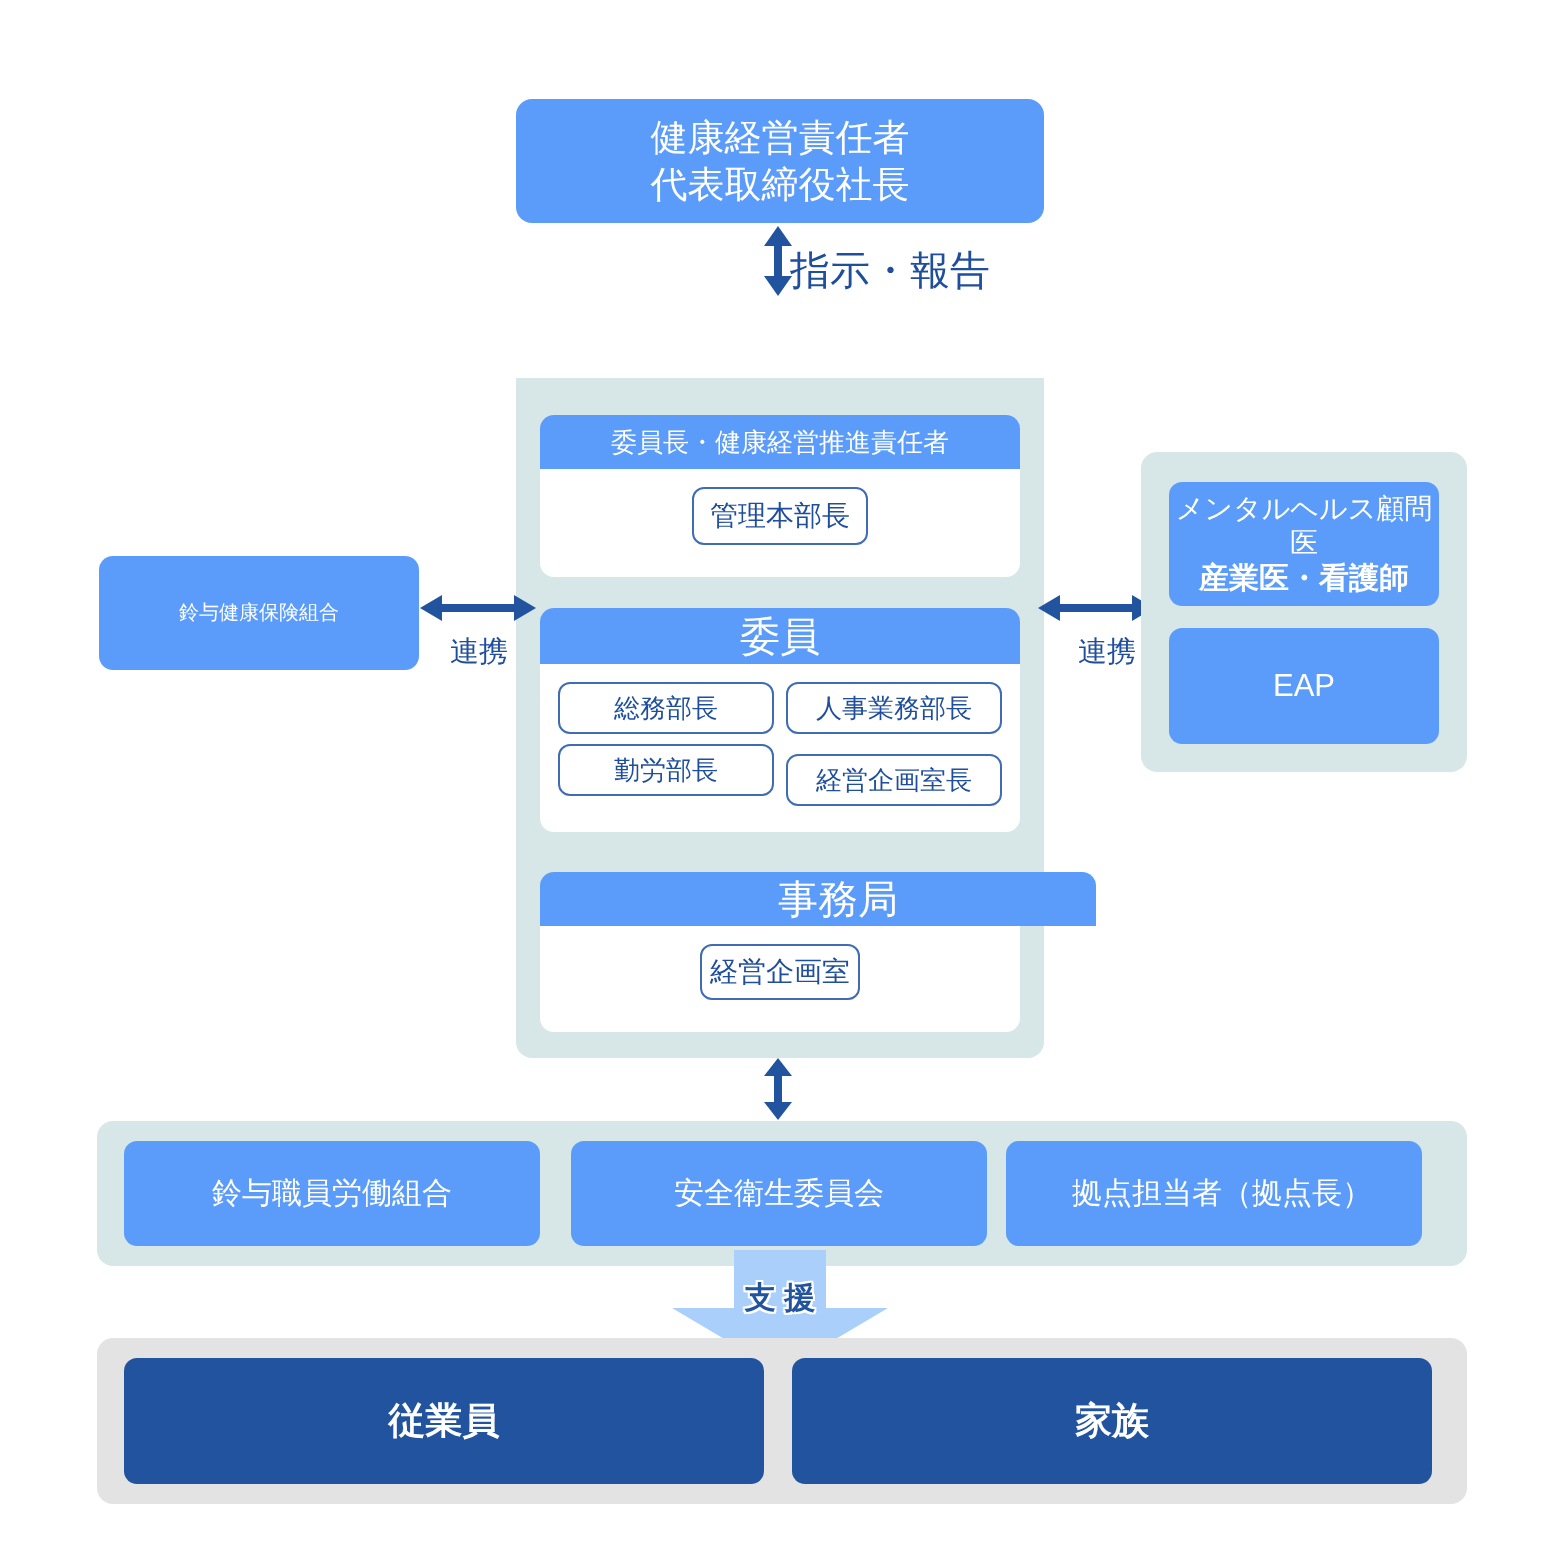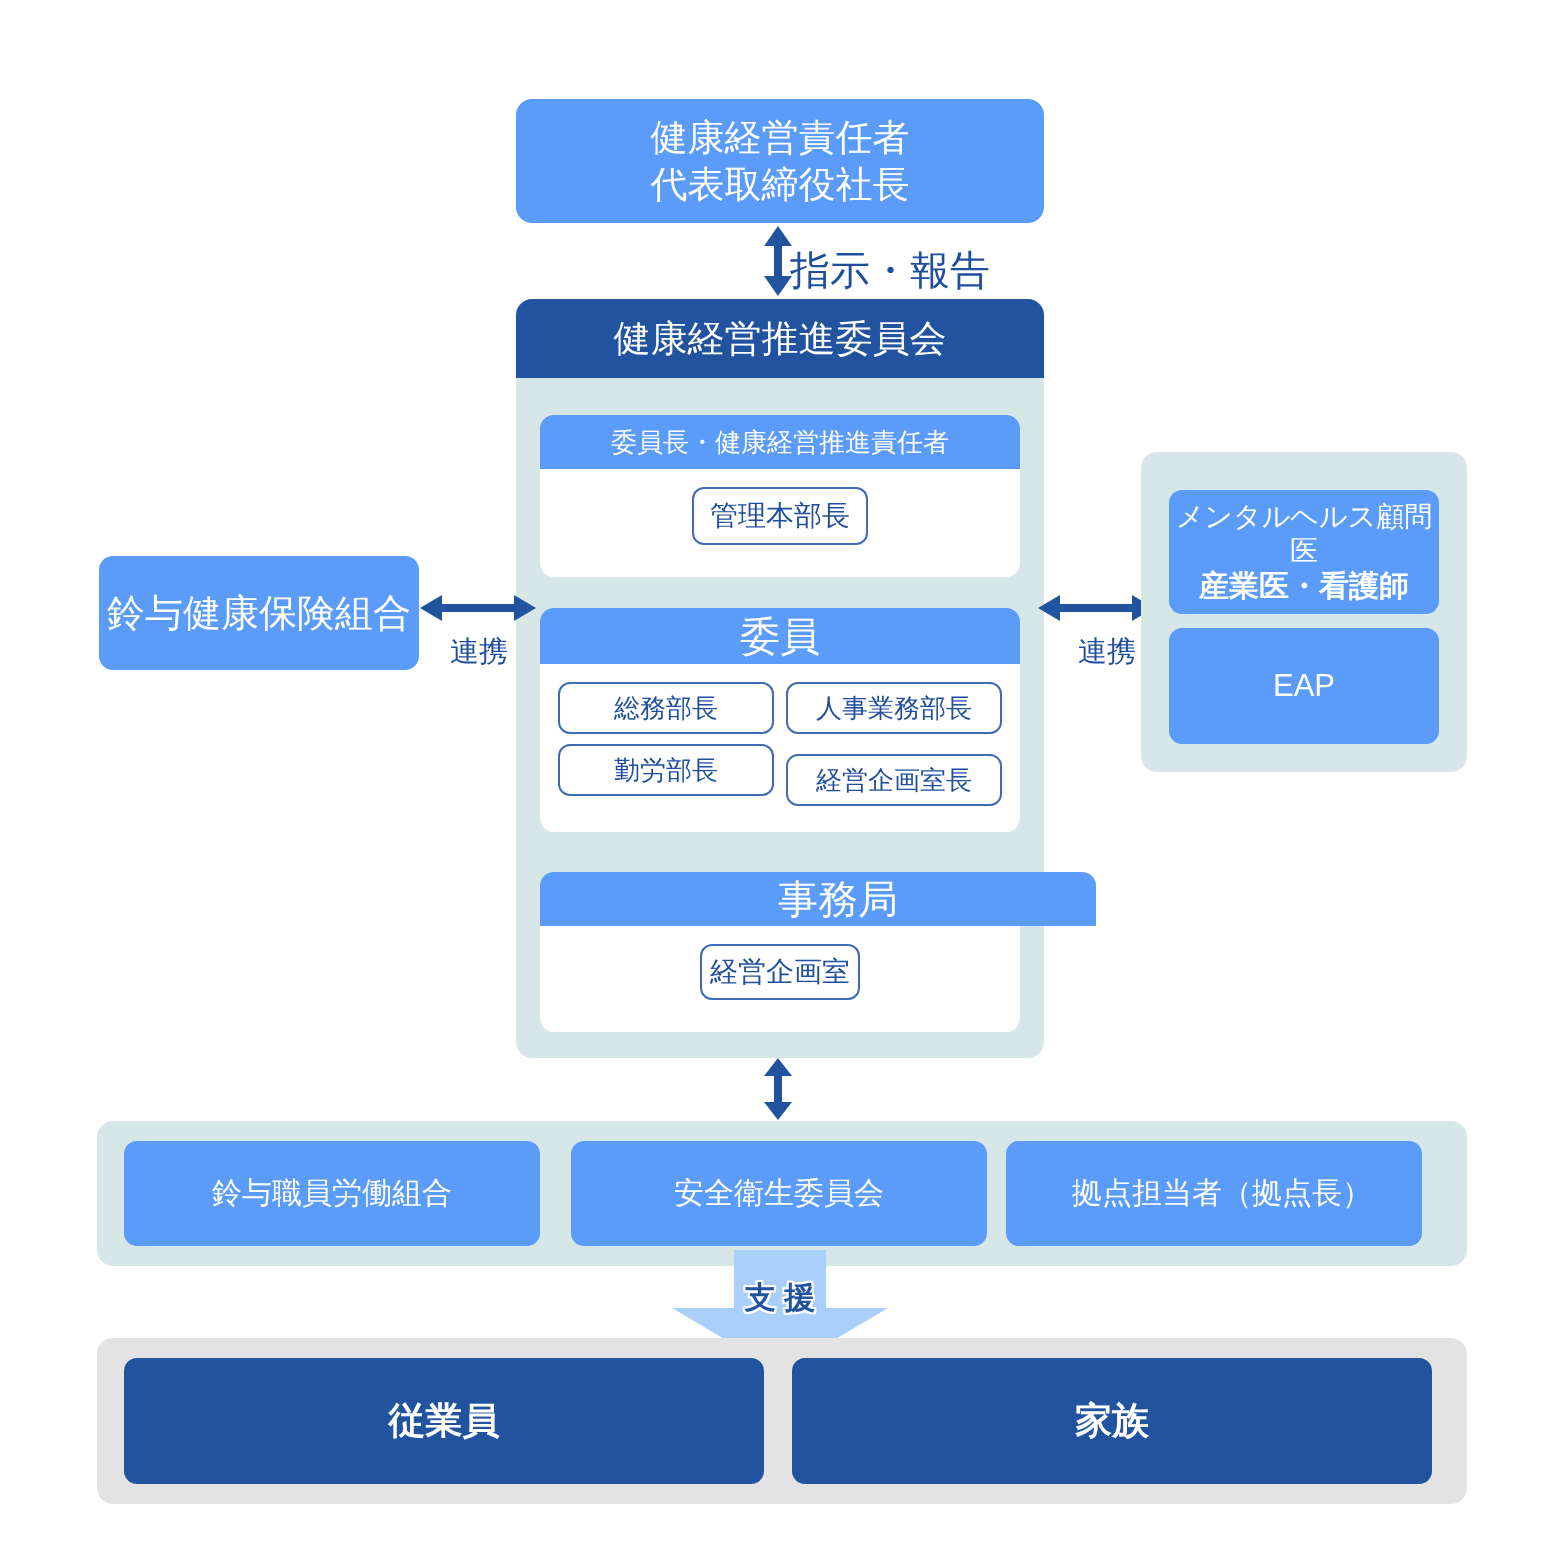--- a/index.html
+++ b/index.html
@@ -94,27 +94,27 @@
   #mp2{left:18px;top:136px;}
   #mp3{left:246px;top:146px;}
 
   
   #sec-group{left:540px;top:872px;width:480px;height:160px;}
   #sec-band{left:0;top:0;width:556px;height:54px;font-size:40px;padding-left:40px;}
   #sec-white{left:0;top:54px;width:480px;height:106px;}
   #sec-pill{left:160px;top:72px;width:160px;height:56px;font-size:28px;}
 
   
-  #left-union{left:99px;top:556px;width:320px;height:114px;font-size:38px;border-radius:14px;}
+  #left-union{left:99px;top:556px;width:320px;height:114px;font-size:20px;border-radius:14px;}
   #left-label{left:425px;top:632px;width:108px;font-size:29px;text-align:center;color:#1f4e9c;}
 
   
   #right-panel{left:1141px;top:452px;width:326px;height:320px;}
   #right-mental{left:28px;top:30px;width:270px;height:124px;border-radius:13px;
-    display:flex;flex-direction:column;align-items:center;justify-content:center;margin-top:8px;}
+    display:flex;flex-direction:column;align-items:center;justify-content:center;}
   #right-mental .l1{font-size:28px;font-weight:400;line-height:1.22;}
   #right-mental .l2{font-size:30px;font-weight:700;line-height:1.22;}
   #right-eap{left:28px;top:176px;width:270px;height:116px;border-radius:13px;font-size:31px;}
   #right-label{left:1053px;top:632px;width:108px;font-size:29px;text-align:center;color:#1f4e9c;}
 
   
   #row3-panel{left:97px;top:1121px;width:1370px;height:145px;}
   .row3-box{top:1141px;width:416px;height:105px;font-size:30px;border-radius:13px;}
   #r3a{left:124px;}
   #r3b{left:571px;}
@@ -152,21 +152,20 @@
     </div>
   </div>
 
   <svg class="arrow-svg" id="arrow-top" viewBox="0 0 60 70">
     <line x1="30" y1="12" x2="30" y2="58" stroke="#21539f" stroke-width="8"></line>
     <polygon points="30,0 44,20 16,20" fill="#21539f"></polygon>
     <polygon points="30,70 44,50 16,50" fill="#21539f"></polygon>
   </svg>
   <div class="abs" id="arrow-top-label">指示・報告</div>
 
-  <div class="abs" id="committee-header">健康経営推進委員会</div>
   <div class="abs" id="committee-body"></div>
 
   <div class="abs" id="chair-group">
     <div class="abs band" id="chair-band">委員長・健康経営推進責任者</div>
     <div class="abs white-panel" id="chair-white"></div>
     <div class="abs pill" id="chair-pill">管理本部長</div>
   </div>
 
   <div class="abs" id="member-group">
     <div class="abs band" id="member-band">委員</div>

